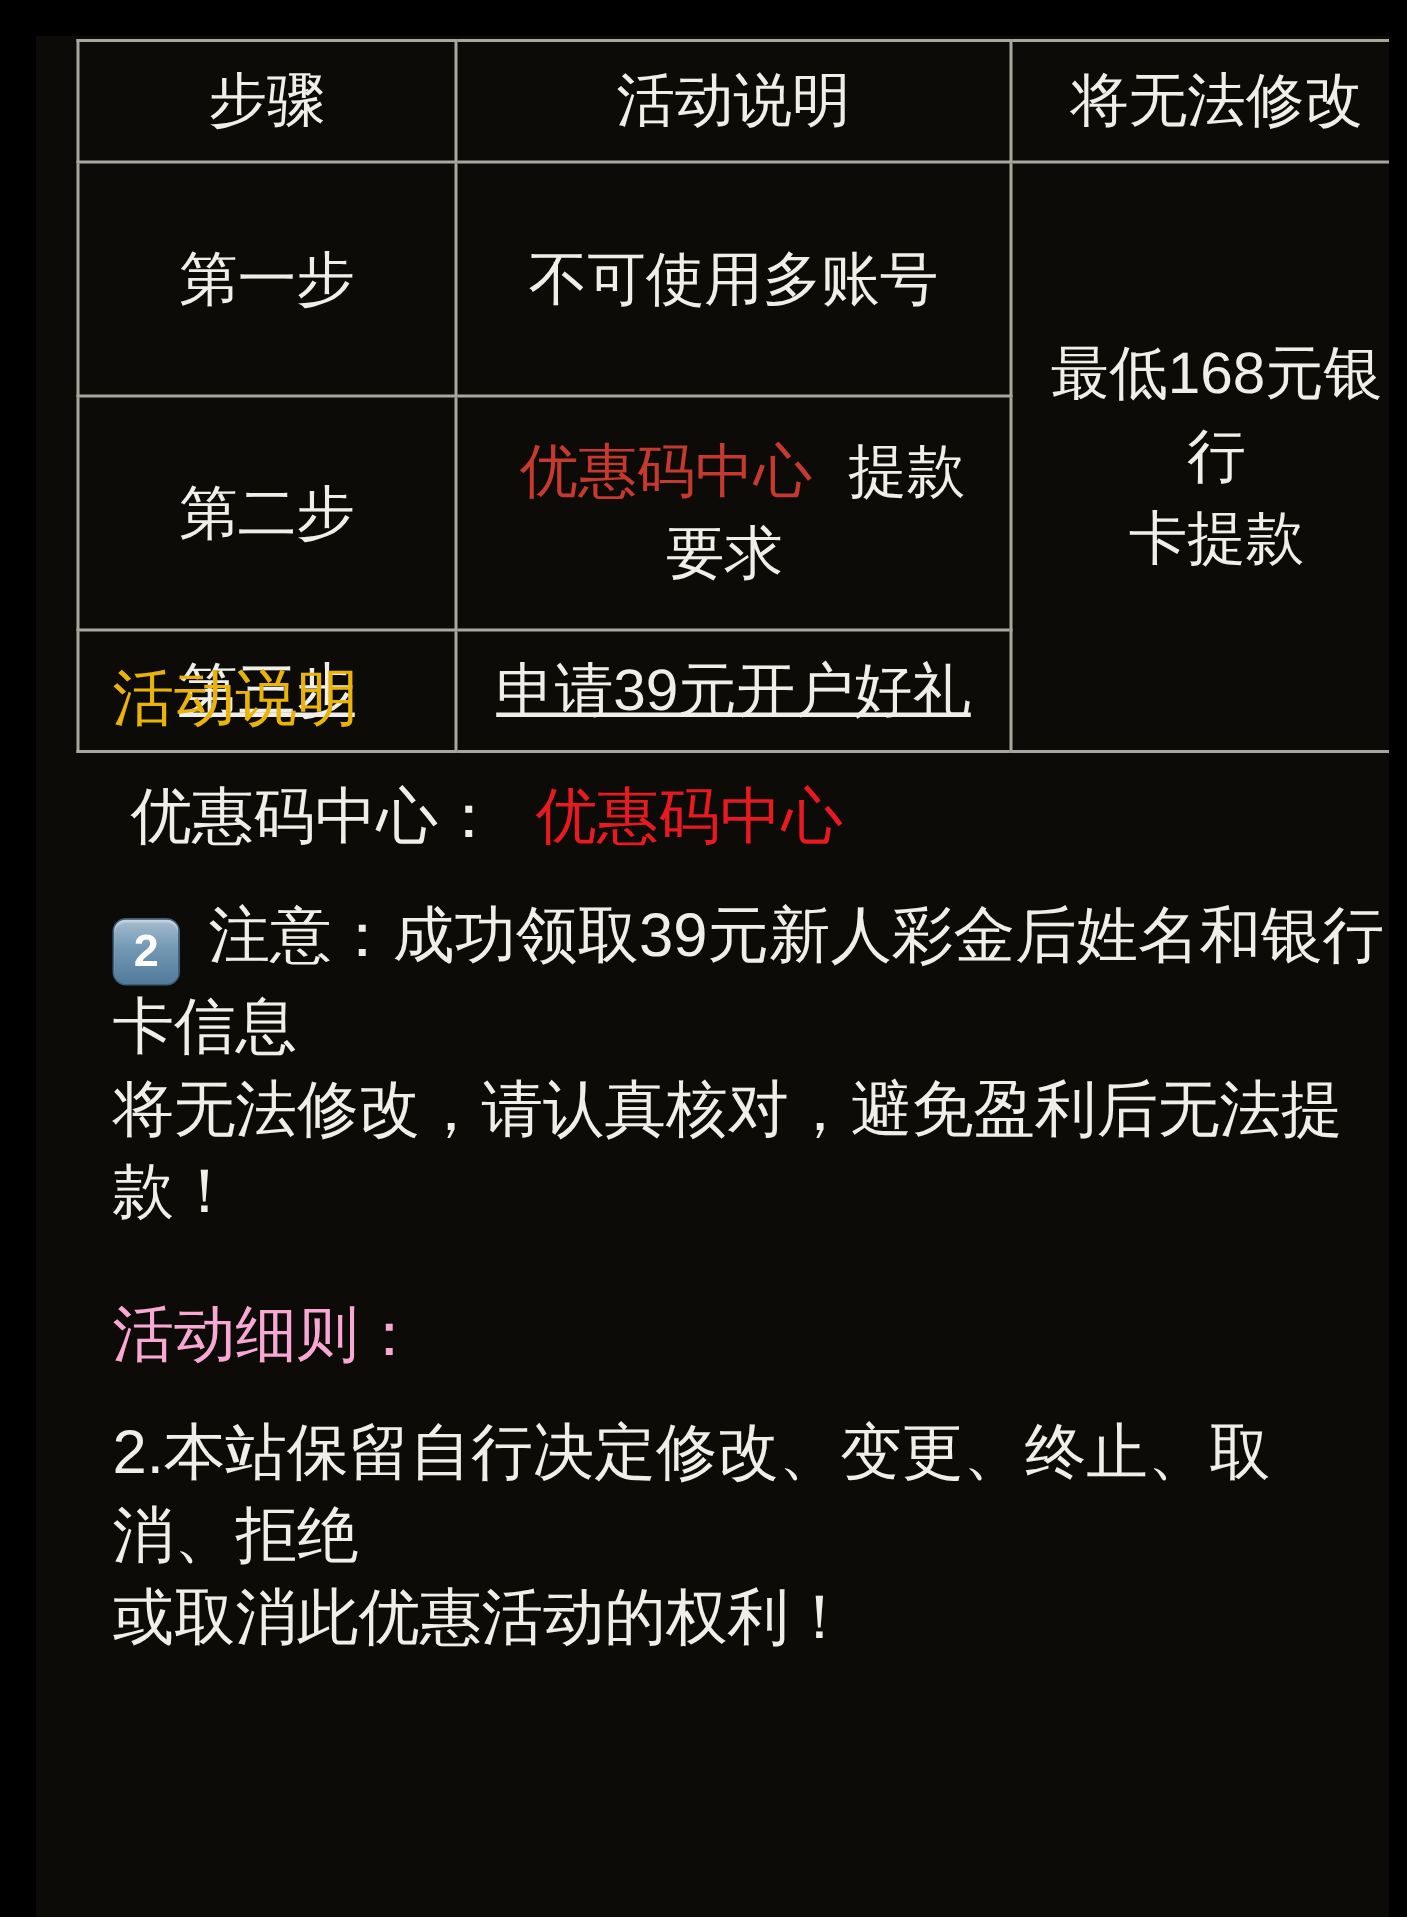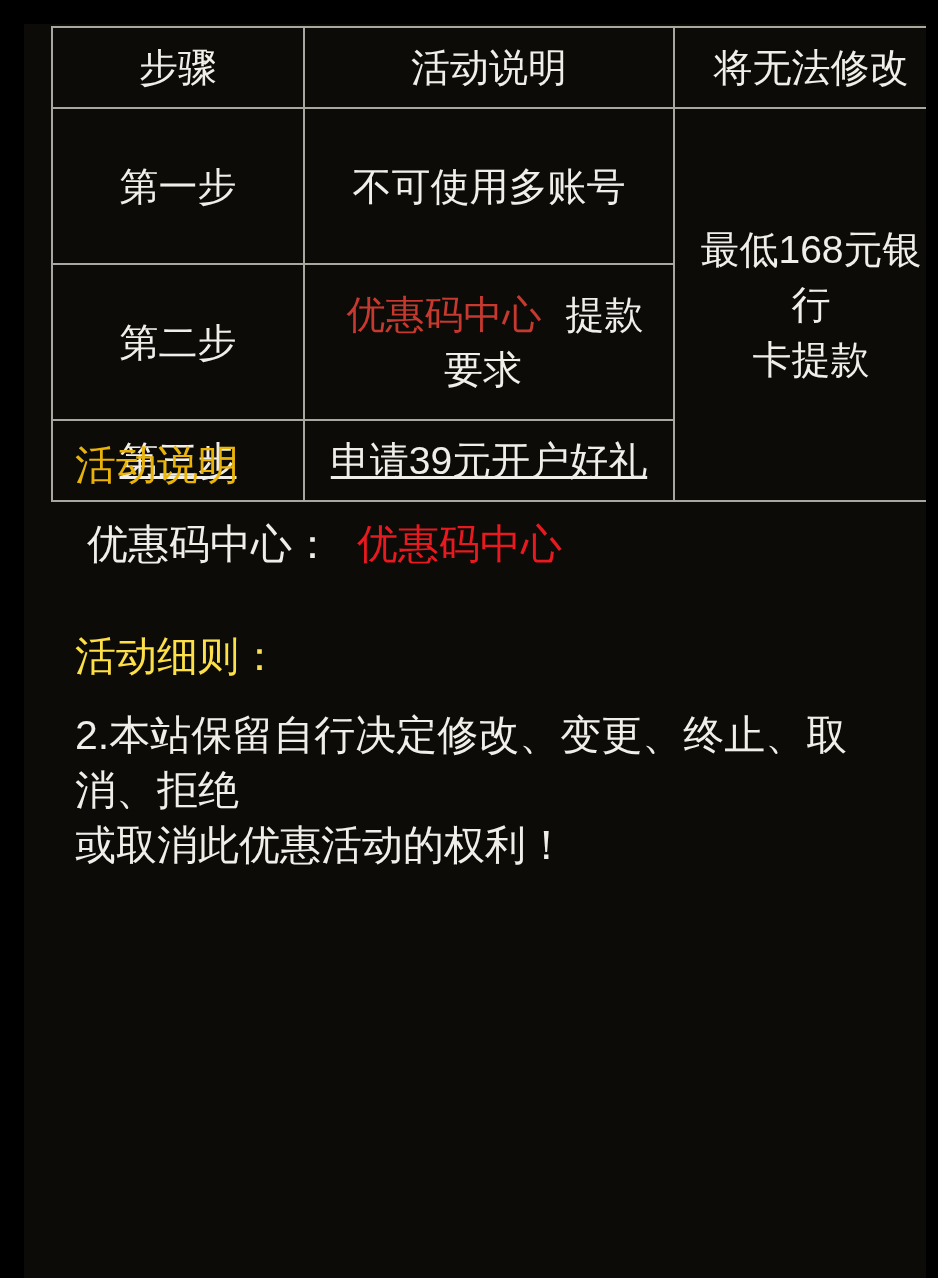--- a/index.html
+++ b/index.html
@@ -50,21 +50,21 @@
   .content {
     position: absolute;
     left: 27px; top: 390px;
     width: 898px;
     font-size: 41px;
     line-height: 55px;
     color: #efeee8;
   }
   .pre { white-space: pre-line; }
   .sec-title { color: #eab308; }
-  .rules-title { color: #fde047; margin-top: 33px; }
+  .rules-title { color: #f9a8d4; margin-top: 16px; }
   .link-red { color: #e8191f; }
 
   .keycap {
     display: inline-flex;
     width: 45px; height: 45px;
     align-items: center;
     justify-content: center;
     background: linear-gradient(180deg, #a7bdcf 0%, #7298b4 45%, #537a9a 100%);
     border: 1px solid #3c5f7d;
     border-radius: 9px;
@@ -111,20 +111,22 @@
   </tbody>
     </table>
 
   <div class="content">
 
     <div class="sec-title">活动说明</div>
 
 
     <div><span>优惠码中心：</span><span class="link-red">优惠码中心</span></div>
 
+    <div><span class="keycap">2</span><span class="pre">注意：成功领取39元新人彩金后姓名和银行卡信息
+将无法修改，请认真核对，避免盈利后无法提款！</span></div>
 
     <div class="rules-title">活动细则：</div>
 
     <div class="pre">2.本站保留自行决定修改、变更、终止、取消、拒绝
 或取消此优惠活动的权利！</div>
 
   </div>
 
   <div class="edge-strip"></div>
 </div>

